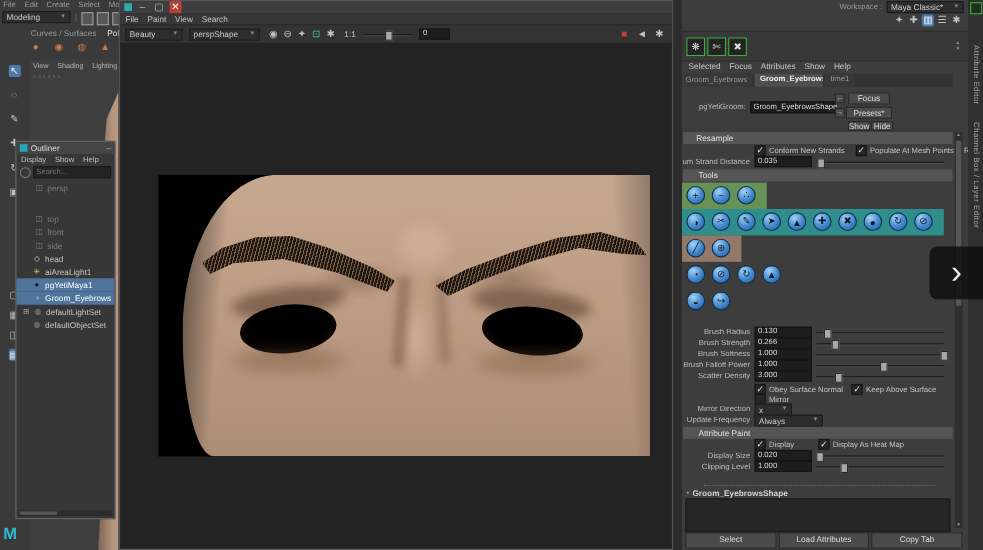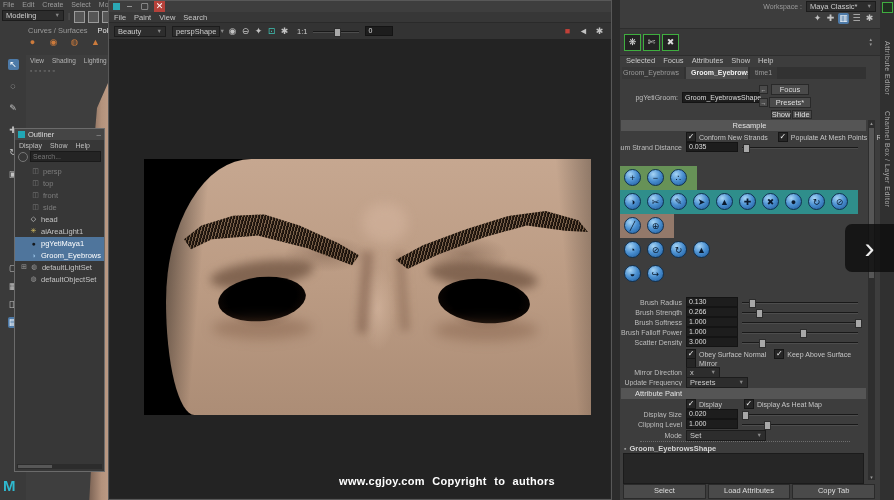--- a/index.html
+++ b/index.html
@@ -11,21 +11,21 @@
   .ic{display:inline-flex;align-items:center;justify-content:center;min-width:11px;height:11px;
       margin:0 1px;color:#c2c2c2;font-size:9px;line-height:11px}
   .ic.act{background:#4d7aa8;border-radius:2px;color:#fff}
   .dd{background:#2d2d2d;border:1px solid #1c1c1c;color:#ccc;font-size:7.5px;height:11px;line-height:11px;
       padding:0 3px;display:inline-flex;justify-content:space-between;align-items:center;gap:3px;box-sizing:border-box}
   .dd .arr{color:#8a8a8a;font-size:5.5px}
   .btn{background:#4b4b4b;border:1px solid #292929;color:#ddd;text-align:center;font-size:7.5px;
        display:inline-flex;align-items:center;justify-content:center;box-sizing:border-box}
   .hdr{position:absolute;left:1px;right:14px;height:11px;background:#555;color:#e2e2e2;font-size:7.5px;
        line-height:11px;padding-left:14px;box-sizing:border-box}
-  .hdr.center{text-align:center;padding-left:12px}
+  .hdr.center{padding-left:12px}
   .chk{display:inline-flex;align-items:center;gap:3px;font-size:7px;color:#c6c6c6;white-space:nowrap}
   .chk .box{width:8px;height:8px;background:#262626;border:1px solid #161616;color:#f0f0f0;
             font-size:8px;line-height:8px;text-align:center}
   .prow{display:flex;align-items:center;height:10px;gap:4px;padding-right:10px}
   .plabel{flex:0 0 62px;text-align:right;font-size:7px;color:#bdbdbd;white-space:nowrap;overflow:hidden;direction:rtl}
   .pfield{flex:0 0 46px;background:#1d1d1d;border:1px solid #141414;font-size:7px;height:8px;line-height:8px;
           padding:0 2px;color:#ddd}
   .slider{flex:1;position:relative;height:9px}
   .slider .track{position:absolute;left:0;right:0;top:4px;height:1px;background:#191919;box-shadow:0 1px 0 #4d4d4d}
   .slider .handle{position:absolute;top:1px;width:5px;height:7px;background:#a8a8a8;border:1px solid #2d2d2d}
@@ -137,21 +137,21 @@
       </div>
     <div style="display:flex;align-items:center;gap:2px;padding:1px 3px">
       <span style="width:8px;height:8px;border:1px solid #777;border-radius:50%;display:inline-block"></span>
       <input style="flex: 1 1 0%; background: rgb(36, 36, 36); border: 1px solid rgb(26, 26, 26); color: rgb(187, 187, 187); font-size: 7px; height: 9px; padding: 0px 2px; font-family: inherit; min-width: 0px;" placeholder="Search...">
     </div>
     <div id="outliner-items" style="padding-top:2px">
         <div class="orow dim" style="padding-left: 16px;">
           <span class="oic">◫</span>
           <span class="olb">persp</span>
         </div>
-        <div class="orow dim" style="padding-left: 16px;">
+        <div class="orow dim" style="padding-left: 16px; margin-top: 16px;">
           <span class="oic">◫</span>
           <span class="olb">top</span>
         </div>
         <div class="orow dim" style="padding-left: 16px;">
           <span class="oic">◫</span>
           <span class="olb">front</span>
         </div>
         <div class="orow dim" style="padding-left: 16px;">
           <span class="oic">◫</span>
           <span class="olb">side</span>
@@ -201,21 +201,21 @@
         <span class="mi">Paint</span>
         <span class="mi">View</span>
         <span class="mi">Search</span>
       </div>
     <div style="height:16px;background:#333;border-top:1px solid #2a2a2a;border-bottom:1px solid #222;
                 display:flex;align-items:center;gap:6px;padding:0 5px">
       <span class="dd" style="width:52px">
         <span>Beauty</span>
         <span class="arr">▼</span>
       </span>
-      <span class="dd" style="width:48px">
+      <span class="dd" style="width:64px">
         <span>perspShape</span>
         <span class="arr">▼</span>
       </span>
       <span style="display:flex;font-size:9px">
           <span class="ic">◉</span>
           <span class="ic">⊖</span>
           <span class="ic">✦</span>
           <span class="ic" style="color: rgb(63, 195, 180);">⊡</span>
           <span class="ic">✱</span>
         </span>
@@ -337,20 +337,21 @@
         <div class="prow">
           <span class="plabel">Minimum Strand Distance</span>
           <span class="pfield">0.035</span>
           <div class="slider">
             <span class="track"></span>
             <span class="handle" style="left: calc(3% - 2px);"></span>
           </div>
         </div>
       </div>
 
+    <div class="hdr" style="top:154px">Tools</div>
     <div id="tool-rows" style="position:absolute;top:169px;left:0;right:14px;height:118px">
         <div class="trow" style="top: 0px;">
           <div class="tbg" style="background: rgb(103, 146, 87); width: 77px;"></div>
           <span class="toolicon" style="left: 4px;">+</span>
           <span class="toolicon" style="left: 27px;">−</span>
           <span class="toolicon" style="left: 50px;">∴</span>
         </div>
         <div class="trow" style="top: 24px;">
           <div class="tbg" style="background: rgb(47, 142, 139); width: 238px;"></div>
           <span class="toolicon" style="left: 4px;">◑</span>
@@ -440,21 +441,21 @@
     <div class="prow abs" style="top:367px;left:0;right:12px">
       <span class="plabel">Mirror Direction</span>
       <span class="dd" style="width:34px">
         <span>x</span>
         <span class="arr">▼</span>
       </span>
     </div>
     <div class="prow abs" style="top:377px;left:0;right:12px">
       <span class="plabel">Update Frequency</span>
       <span class="dd" style="width:62px">
-        <span>Presets</span>
+        <span>Always</span>
         <span class="arr">▼</span>
       </span>
     </div>
 
     <div class="hdr" style="top:388px">Attribute Paint</div>
     <div style="position:absolute;top:399px;left:66px;display:flex;gap:22px">
         <span class="chk">
           <span class="box">✓</span>
           <span class="cl">Display</span>
         </span>
@@ -474,27 +475,20 @@
         </div>
         <div class="prow">
           <span class="plabel">Clipping Level</span>
           <span class="pfield">1.000</span>
           <div class="slider">
             <span class="track"></span>
             <span class="handle" style="left: calc(21% - 2px);"></span>
           </div>
         </div>
       </div>
-    <div class="prow abs" style="top:430px;left:0;right:12px">
-      <span class="plabel">Mode</span>
-      <span class="dd" style="width:80px">
-        <span>Set</span>
-        <span class="arr">▼</span>
-      </span>
-    </div>
 
     <div style="position:absolute;top:441px;left:20px;right:30px;border-top:1px dotted #6e6e6e"></div>
     <div style="position:absolute;top:444px;left:4px;display:flex;align-items:center;gap:3px">
       <span style="color:#9a9a9a;font-size:7px">▪</span>
       <span style="font-size:7.5px;font-weight:bold;color:#d5d5d5">Groom_EyebrowsShape</span>
     </div>
     <div style="position:absolute;top:453px;left:3px;right:16px;height:29px;background:#262626;border:1px solid #1b1b1b"></div>
 
     <div id="ae-footer" style="position:absolute;top:484px;left:2px;right:4px;display:flex">
         <span class="fbtn">Select</span>
@@ -510,19 +504,18 @@
   </div>
 
   <div class="abs" style="left:880px;top:0;width:14px;height:500px;background:#303030;z-index:6">
     <div style="width:9px;height:9px;margin:2px auto;border:1px solid #3fae3f;background:#203020"></div>
     <div id="side-tabs-labels" style="display:flex;flex-direction:column;align-items:center;margin-top:20px">
         <span class="vtab">Attribute Editor</span>
         <span class="vtab">Channel Box / Layer Editor</span>
       </div>
   </div>
 
-  <div class="abs" style="left:0;right:0;top:475px;text-align:center;z-index:40;color:#fff;font-weight:bold;font-size:11px;word-spacing:4px;letter-spacing:.3px">www.cgjoy.com  Copyright to authors</div>
 
   <div class="abs" style="left:845px;top:224px;width:49px;height:48px;background:rgba(14,14,14,.82);border-radius:7px 0 0 7px;z-index:50;
               display:flex;align-items:center;justify-content:center;color:#eee;font-size:30px;line-height:48px">›</div>
 
   <div class="abs" style="left:3px;top:477px;font-size:15px;font-weight:bold;color:#2fb9cf;z-index:20">M</div>
 </div>
 
 </body></html>

